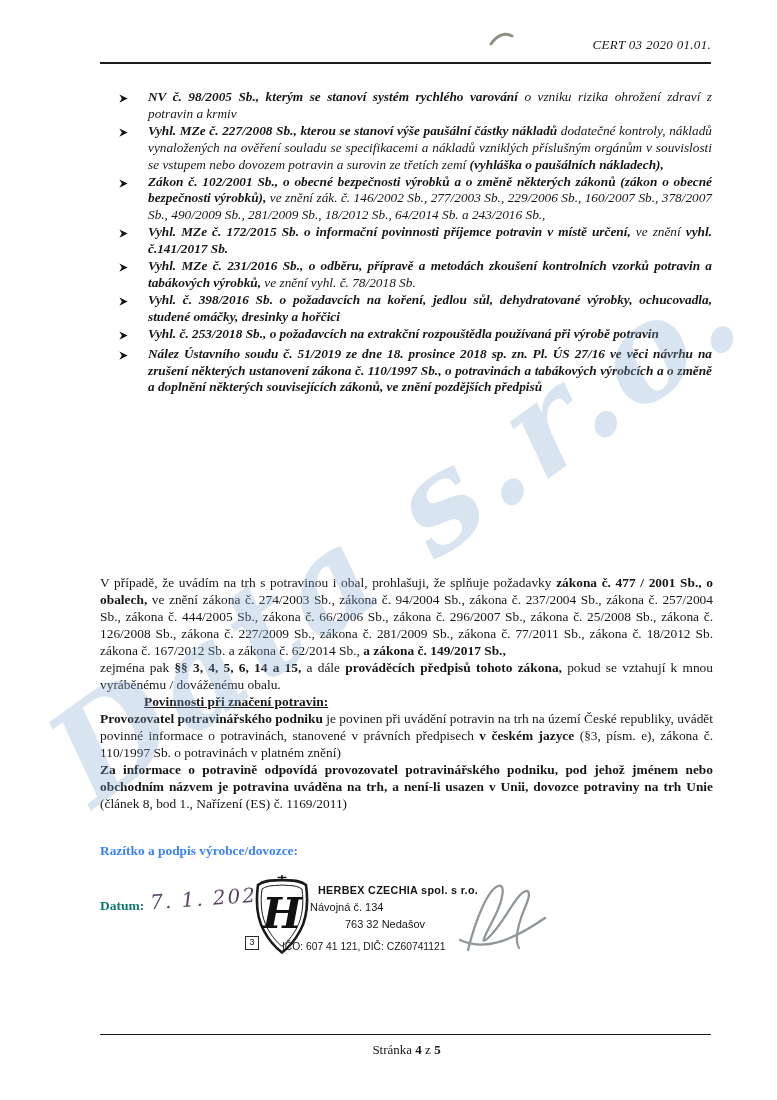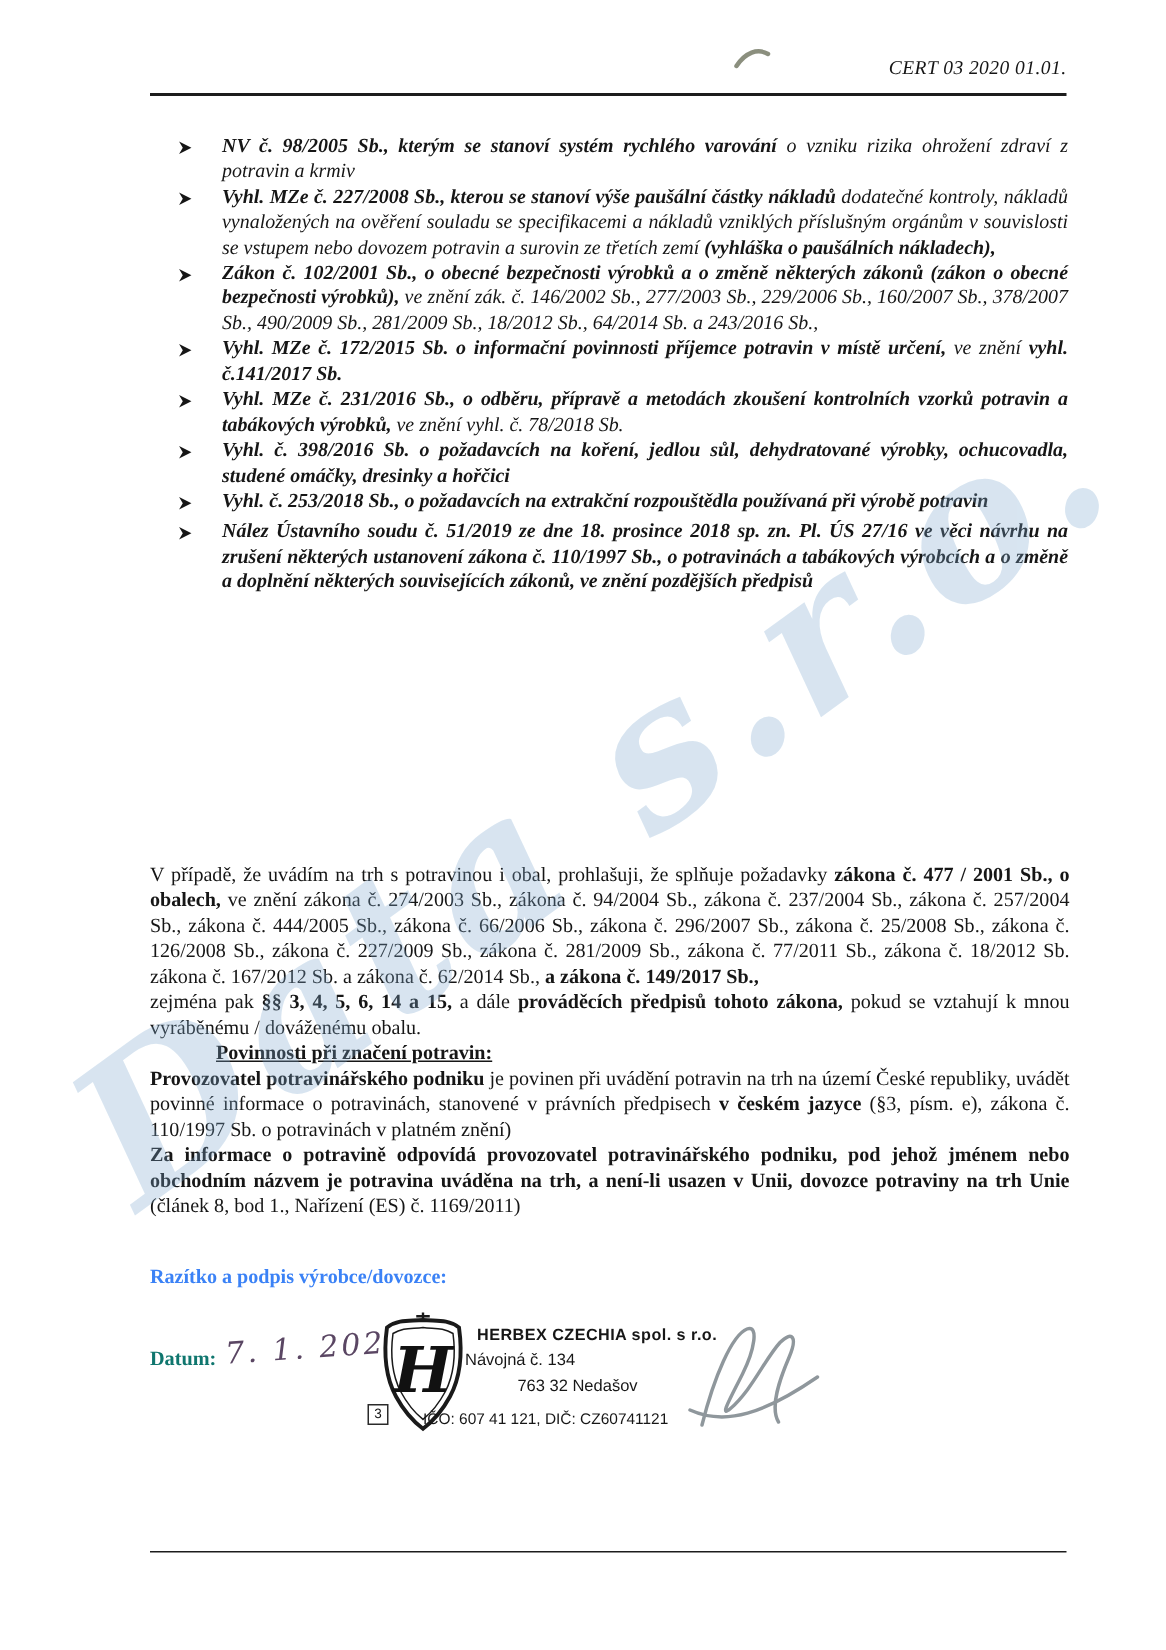--- a/index.html
+++ b/index.html
@@ -170,14 +170,15 @@
       <svg width="100" height="92" viewBox="0 0 100 92">
         <g fill="none" stroke="currentColor" stroke-width="2.3" stroke-linecap="round">
           <path d="M16 74 C 24 42, 36 14, 46 10 C 54 7, 51 24, 43 40 C 35 56, 27 70, 35 63 C 49 51, 58 30, 68 19 C 76 11, 80 15, 74 29 C 68 43, 61 62, 67 72"></path>
           <path d="M8 64 C 32 75, 58 66, 93 42"></path>
         </g>
       </svg>
     </span>
   </div>
 
   <div class="rule bottom-rule"></div>
+  <div class="footer-text"><span>Stránka </span><span class="b">4</span><span> z </span><span class="b">5</span></div>
 
 </div>
 
 </body></html>

